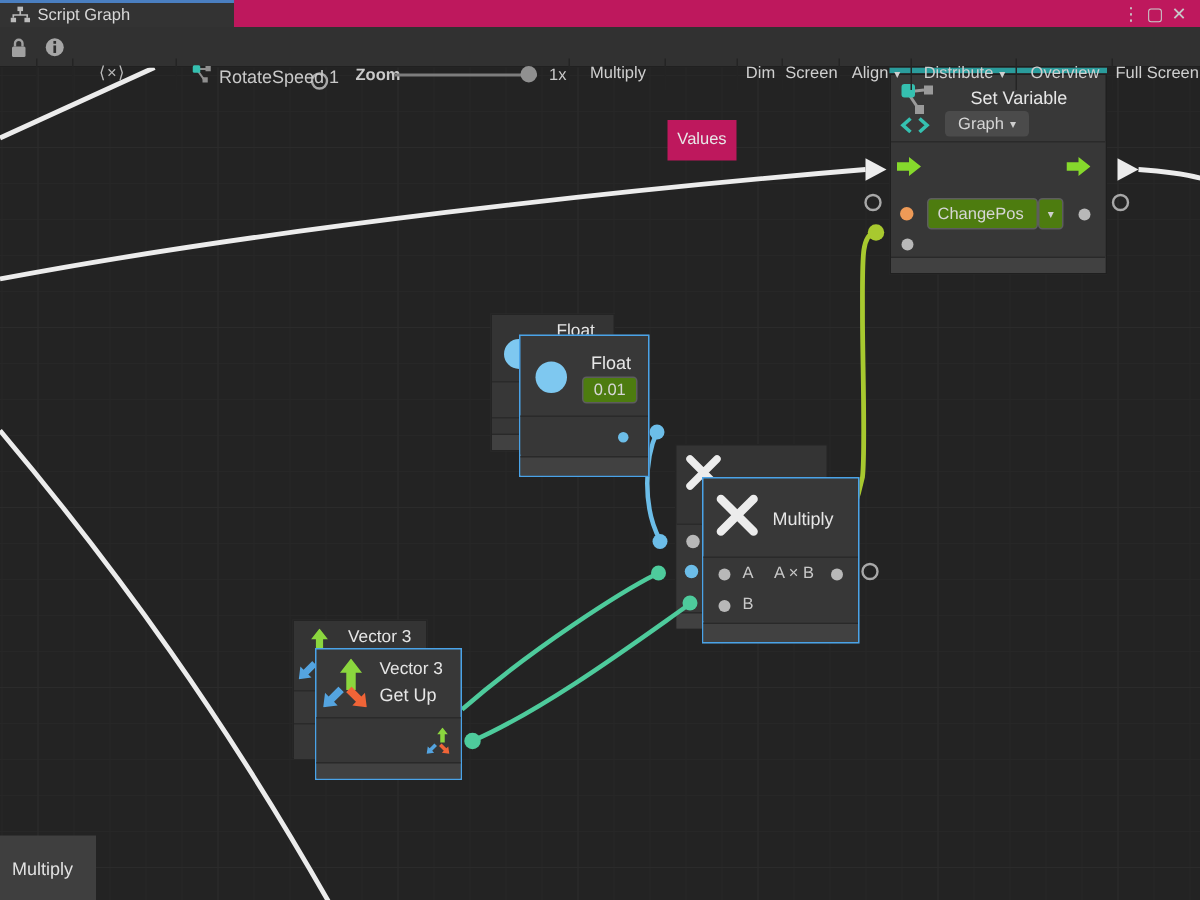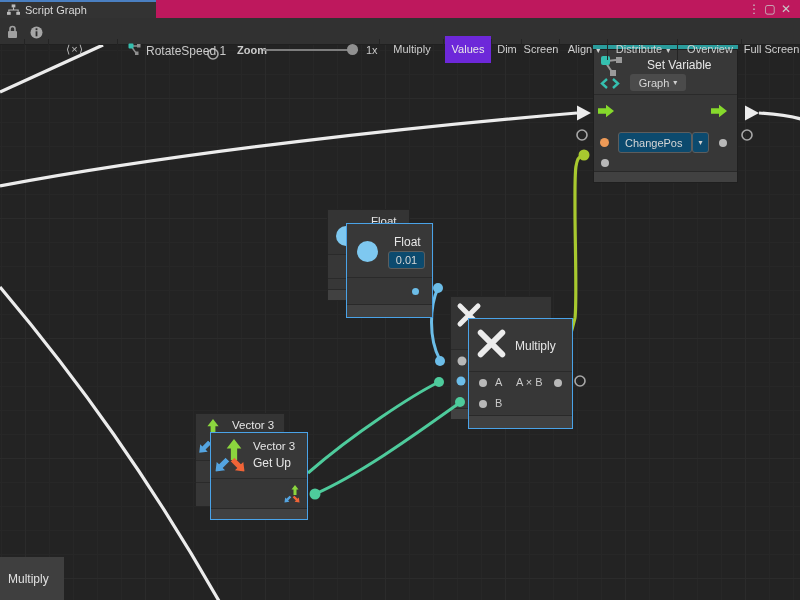--- a/index.html
+++ b/index.html
@@ -14,21 +14,21 @@
     border-top:2px solid #4a7fc1; display:flex; align-items:center; gap:5px; padding-left:7px; }
   #tab-active span { color:#d8d8d8; font-size:11px; }
   .winctl { top:1px; height:16px; color:#c8c8c8; font-size:12px; text-align:center; line-height:16px; }
 
   
   #toolbar { left:0; top:18px; width:800px; height:27px; background:#313131;
     border-bottom:1px solid #202020; z-index:30; }
   .tb-div { top:21px; width:1px; height:21px; background:#242424; }
   .tb-btn { top:18px; height:27px; line-height:26px; text-align:center; color:#cfcfcf;
     font-size:11px; cursor:default; white-space:nowrap; overflow:hidden; }
-  .tb-btn.active { background:#6d28d9; color:#e8e8e8; }
+  .tb-btn.active { background:#be185d; color:#e8e8e8;margin-top:44px; }
   .caret { font-size:8px; color:#cfcfcf; margin-left:4px; }
 
   
   #canvas { left:0; top:0; width:800px; height:600px; z-index:0; background-color:#232323;
     background-image:
       linear-gradient(#2b2b2b 1px, transparent 1px),
       linear-gradient(90deg,#2b2b2b 1px, transparent 1px),
       linear-gradient(#272727 1px, transparent 1px),
       linear-gradient(90deg,#272727 1px, transparent 1px);
     background-size:120px 120px,120px 120px,24px 24px,24px 24px;
@@ -39,21 +39,21 @@
   
   .node { background:#383838; border:1px solid #242424; }
   .node.back { background:#343434; z-index:5; }
   .node.front { z-index:15; border:1.5px solid #4aa3e8; }
   .node .hdr { position:absolute; left:0; right:0; top:0; }
   .node .body { position:absolute; left:0; right:0; border-top:1px solid #2a2a2a; background:#373737; }
   .node .footer { position:absolute; left:0; right:0; bottom:0; background:#414141; border-top:1px solid #292929; }
   .ntitle { color:#e6e6e6; font-size:12px; white-space:nowrap; }
   .nlabel { color:#c9c9c9; font-size:11px; white-space:nowrap; }
   .port { position:absolute; border-radius:50%; }
-  .vfield { position:absolute; background:#0c4a6e; border:1px solid #5d5d5d; border-radius:3px;
+  .vfield { position:absolute; background:#4d7c0f; border:1px solid #5d5d5d; border-radius:3px;
     color:#d6d6d6; font-size:11px; display:flex; align-items:center; }
   .ddbtn { position:absolute; background:#4b4b4b; border-radius:3px; color:#d6d6d6; font-size:11px;
     display:flex; align-items:center; justify-content:center; gap:4px; }
 
   #tooltip-multiply { left:0; top:557px; width:64px; height:43px; background:#3f3f3f;
     z-index:20; display:flex; align-items:center; padding-left:8px; }
   #tooltip-multiply span { color:#e2e2e2; font-size:12px; }
 </style>
 </head>
 <body>

